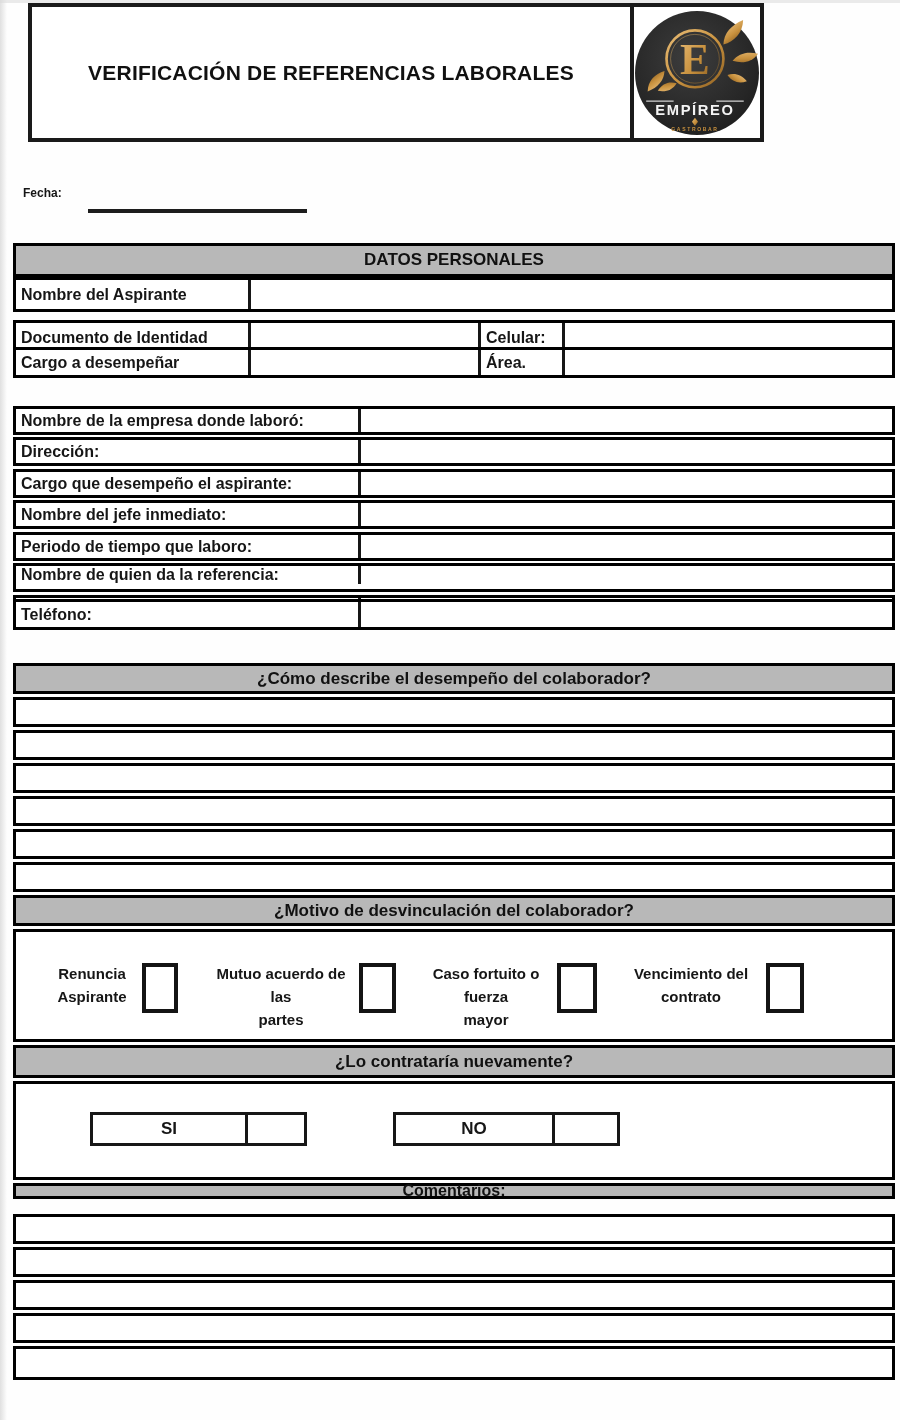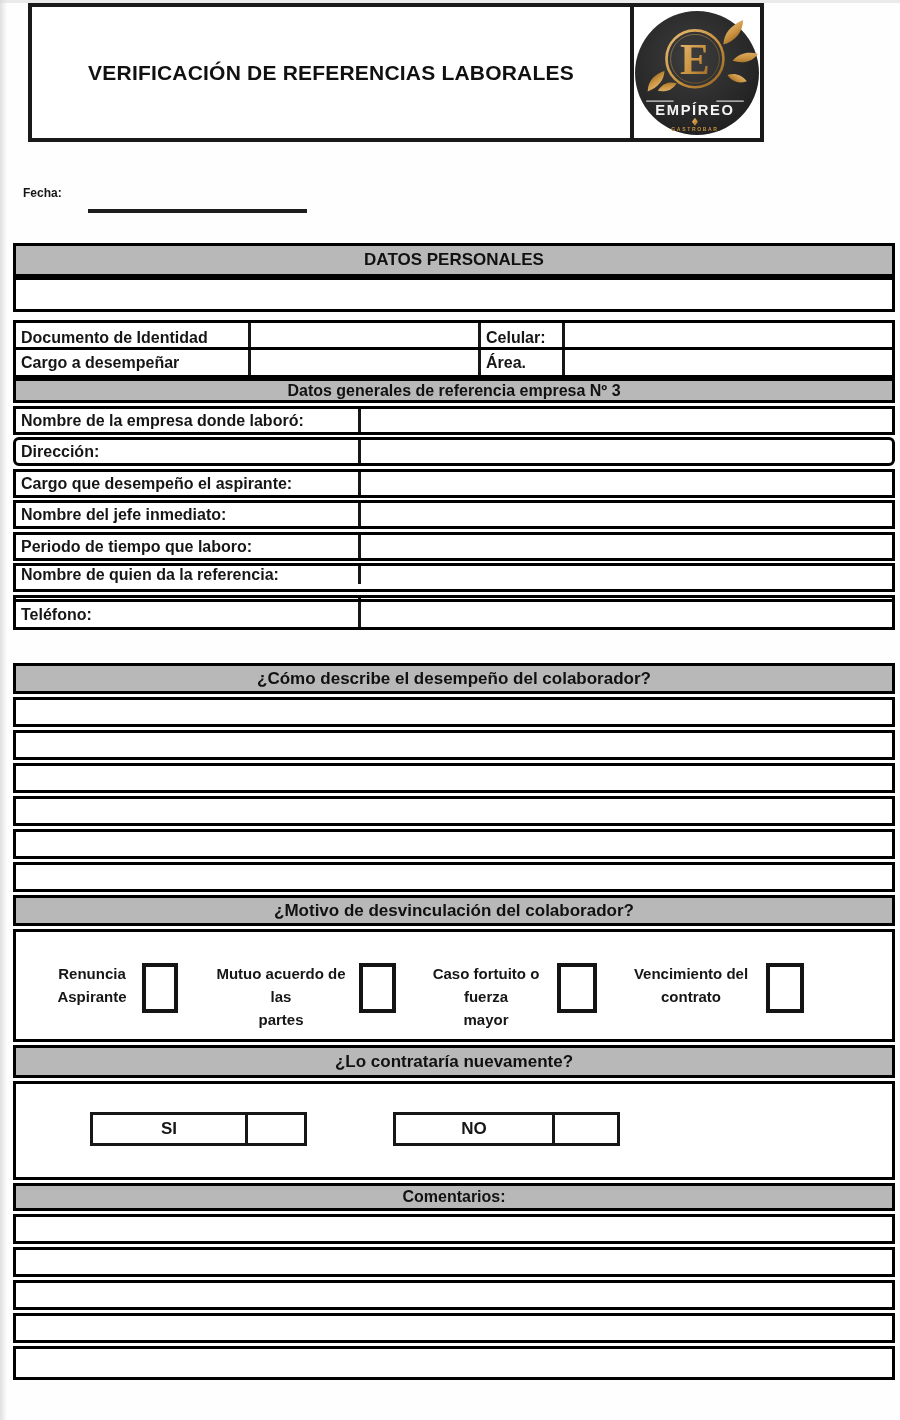--- a/index.html
+++ b/index.html
@@ -102,46 +102,44 @@
   </div>
 
   <div class="fecha-label">Fecha:</div>
   <div class="fecha-line"></div>
 
   <div class="band" style="top:243px;height:34px;">
     <span>DATOS PERSONALES</span>
   </div>
 
   <div class="row" style="top:277px;height:35px;">
+    <div class="cell lbl bdr" style="width:235px;">Nombre del Aspirante</div>
     <div class="cell val"></div>
   </div>
 
   <div class="row" style="top:320px;height:35px;">
     <div class="cell lbl bdr" style="width:235px;">Documento de Identidad</div>
     <div class="cell bdr" style="width:230px;"></div>
     <div class="cell lbl bdr" style="width:84px;">Celular:</div>
     <div class="cell val"></div>
   </div>
 
   <div class="row" style="top:347px;height:31px;">
     <div class="cell lbl bdr" style="width:235px;">Cargo a desempeñar</div>
     <div class="cell bdr" style="width:230px;"></div>
     <div class="cell lbl bdr" style="width:84px;">Área.</div>
     <div class="cell val"></div>
   </div>
 
-  <div class="band" style="top:378px;height:25px;font-size:16px;">
-    <span>Datos generales de referencia empresa Nº 3</span>
-  </div>
 
   <div class="row" style="top:406px;height:29px;">
     <div class="cell lbl bdr" style="width:345px;">Nombre de la empresa donde laboró:</div>
     <div class="cell val"></div>
   </div>
-  <div class="row" style="top:437px;height:29px;border-radius:6px;">
+  <div class="row" style="top:437px;height:29px;">
     <div class="cell lbl bdr" style="width:345px;">Dirección:</div>
     <div class="cell val"></div>
   </div>
   <div class="row" style="top:469px;height:29px;">
     <div class="cell lbl bdr" style="width:345px;">Cargo que desempeño el aspirante:</div>
     <div class="cell val"></div>
   </div>
   <div class="row" style="top:500px;height:29px;">
     <div class="cell lbl bdr" style="width:345px;">Nombre del jefe inmediato:</div>
     <div class="cell val"></div>
@@ -209,21 +207,21 @@
     <div class="sino-box" style="left:377px;top:28px;width:227px;">
       <div class="sino-label" style="width:159px;">NO</div>
       <div class="sino-val"></div>
     </div>
     <div class="sino-box" style="left:74px;top:28px;width:217px;">
       <div class="sino-label" style="width:155px;">SI</div>
       <div class="sino-val"></div>
     </div>
   </div>
 
-  <div class="band" style="top:1183px;height:28px;font-size:16px;">
+  <div class="band" style="top:1183px;height:16px;font-size:16px;">
     <span>Comentarios:</span>
   </div>
   <div class="row" style="top:1214px;height:30px;"></div>
   <div class="row" style="top:1247px;height:30px;"></div>
   <div class="row" style="top:1280px;height:30px;"></div>
   <div class="row" style="top:1313px;height:30px;"></div>
   <div class="row" style="top:1346px;height:34px;"></div>
 </div>
 
 </body></html>

